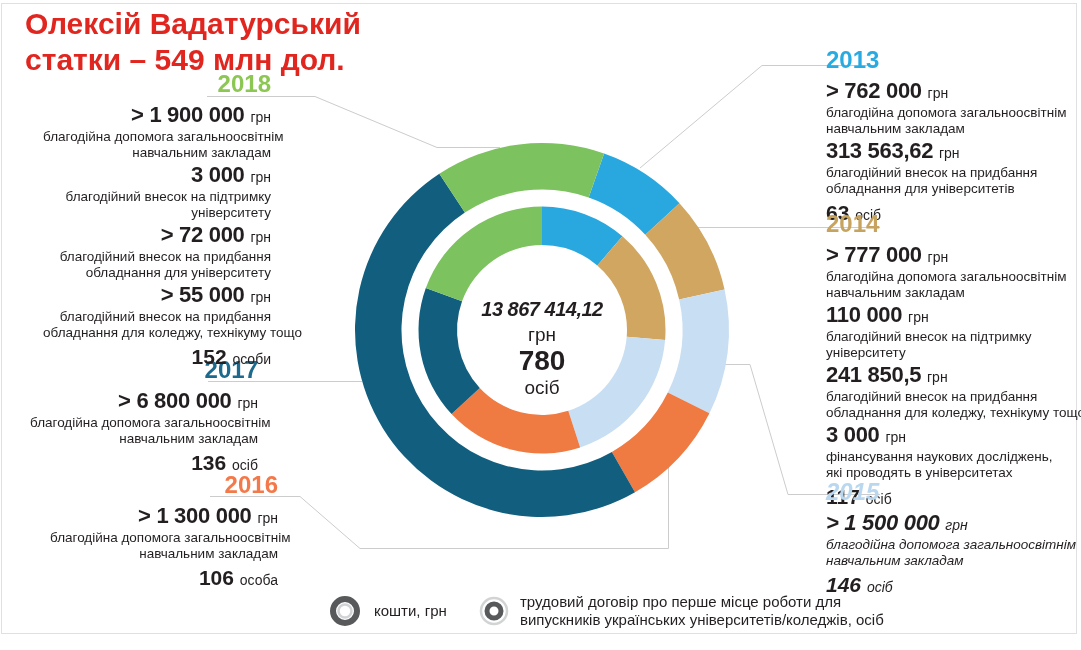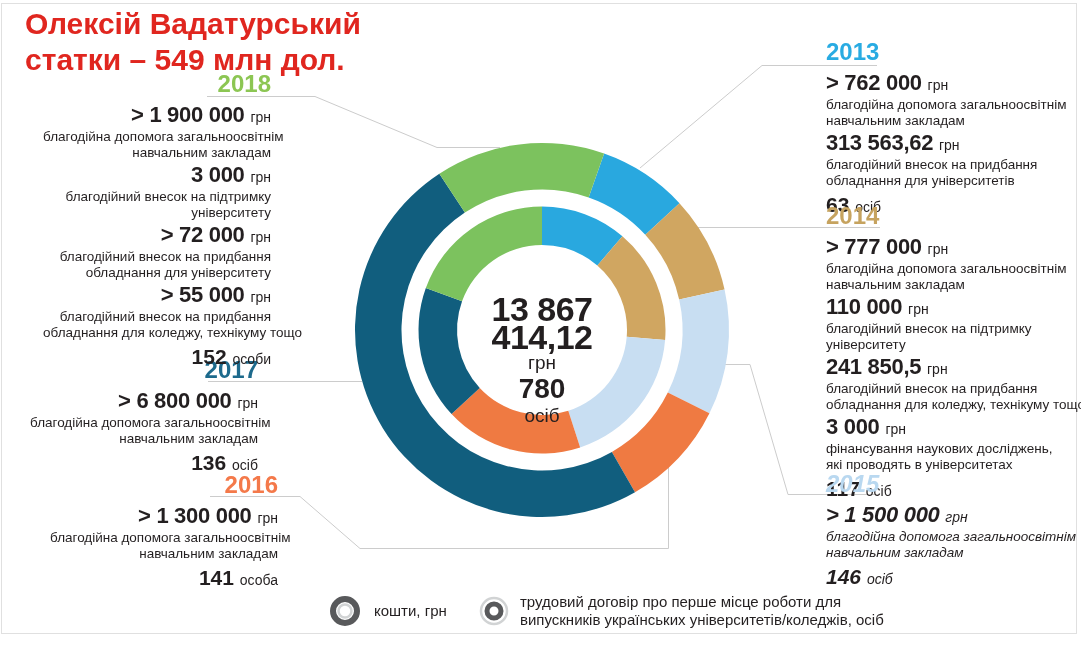--- a/index.html
+++ b/index.html
@@ -2,26 +2,26 @@
 <html><head>
 <meta charset="utf-8">
 <style>
   html,body{margin:0;padding:0;background:#fff;}
   .canvas{position:relative;width:1081px;height:650px;background:#fff;overflow:hidden;
           font-family:"Liberation Sans","DejaVu Sans",sans-serif;color:#231f20;}
   .frame{position:absolute;left:1px;top:3px;width:1074px;height:629px;border:1px solid #e0e0e0;pointer-events:none;}
   .title{position:absolute;left:25px;top:6px;font-size:30px;line-height:36px;font-weight:700;}
   .overlay{position:absolute;left:0;top:0;}
   .center-label{position:absolute;left:452px;top:295px;width:180px;text-align:center;}
-  .c-amount{font-size:34px;font-weight:700;line-height:28px;letter-spacing:-0.5px;}
+  .c-amount{font-size:20px;font-weight:700;line-height:28px;letter-spacing:-0.5px;font-style:italic;}
   .c-unit{font-size:19px;font-weight:400;line-height:23px;}
   .c-people{font-size:28px;font-weight:700;line-height:30px;}
   .yb{position:absolute;}
   .yb.align-right{text-align:right;}
-  .yb.align-left{text-align:left;}
+  .yb.align-left{text-align:left;margin-top:8px;}
   .yh{font-size:24px;font-weight:700;line-height:24px;margin-bottom:7px;}
   .entry .amount{font-size:22px;font-weight:700;line-height:23px;margin-top:3px;letter-spacing:-0.3px;}
   .amount .unit,.people .unit{font-size:14px;font-weight:400;letter-spacing:0;}
   .entry .desc{font-size:13.5px;line-height:15.5px;}
   .desc span{white-space:nowrap;}
   .people{font-size:21px;font-weight:700;line-height:25px;margin-top:4px;}
   .legend-icon{position:absolute;width:30px;height:30px;}
   .legend-label{position:absolute;font-size:15px;line-height:18px;}
 </style>
 </head>
@@ -108,21 +108,21 @@
       <div class="desc"><span>благодійна допомога загальноосвітнім</span><br><span>навчальним закладам</span></div>
     </div>
         <div class="people"><span>146</span> <span class="unit">осіб</span></div>
       </div>
       <div class="yb align-right" style="left: 30px; top: 473px; width: 228px; margin-left: 20px;">
         <div class="yh" style="color:#f4794a">2016</div>
         <div class="entry">
       <div class="amount"><span>&gt; 1 300 000</span> <span class="unit">грн</span></div>
       <div class="desc"><span>благодійна допомога загальноосвітнім</span><br><span>навчальним закладам</span></div>
     </div>
-        <div class="people"><span>141</span> <span class="unit">особа</span></div>
+        <div class="people"><span>106</span> <span class="unit">особа</span></div>
       </div>
       <div class="yb align-right" style="left: 30px; top: 358px; width: 228px;">
         <div class="yh" style="color:#1d6a8c">2017</div>
         <div class="entry">
       <div class="amount"><span>&gt; 6 800 000</span> <span class="unit">грн</span></div>
       <div class="desc"><span>благодійна допомога загальноосвітнім</span><br><span>навчальним закладам</span></div>
     </div>
         <div class="people"><span>136</span> <span class="unit">осіб</span></div>
       </div>
       <div class="yb align-right" style="left: 43px; top: 72px; width: 228px;">

